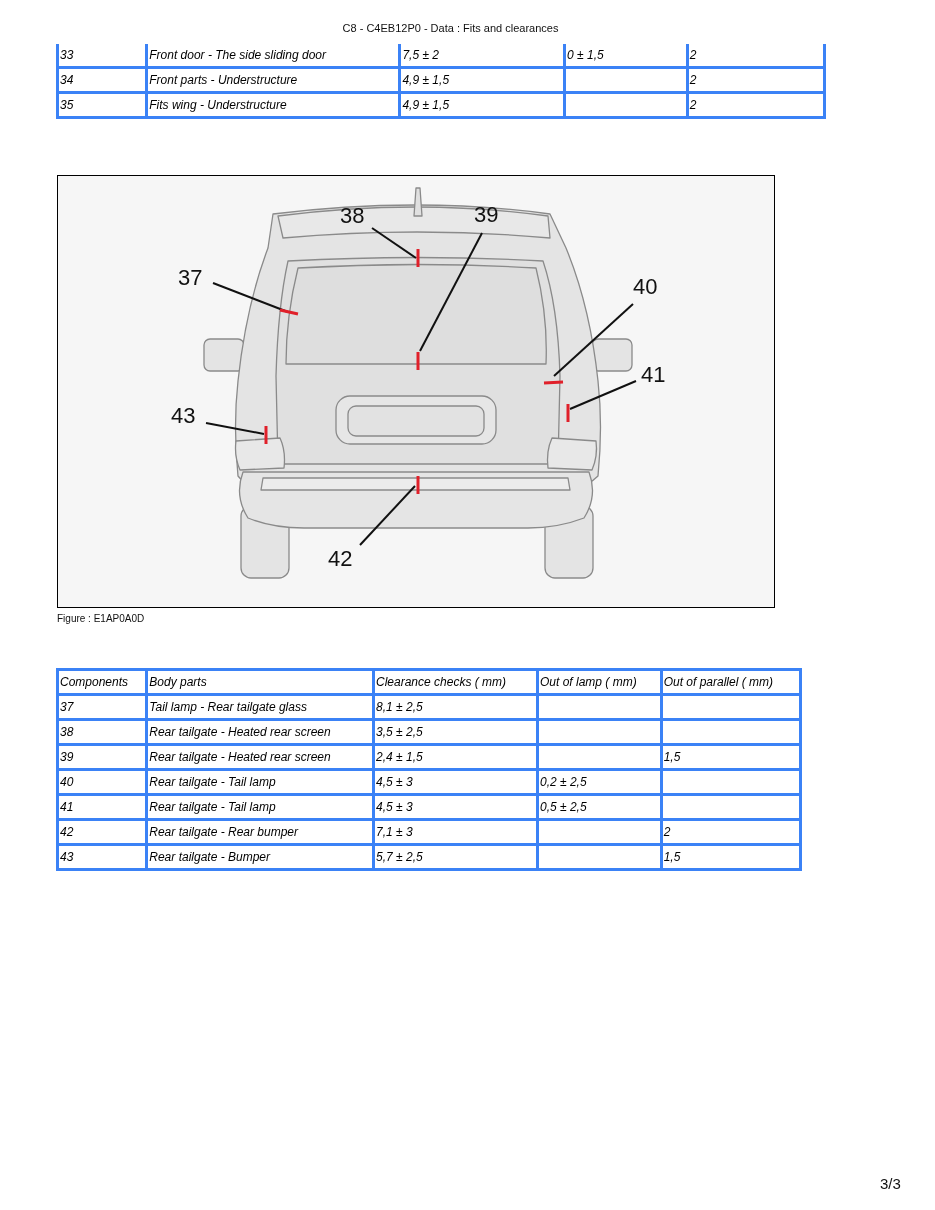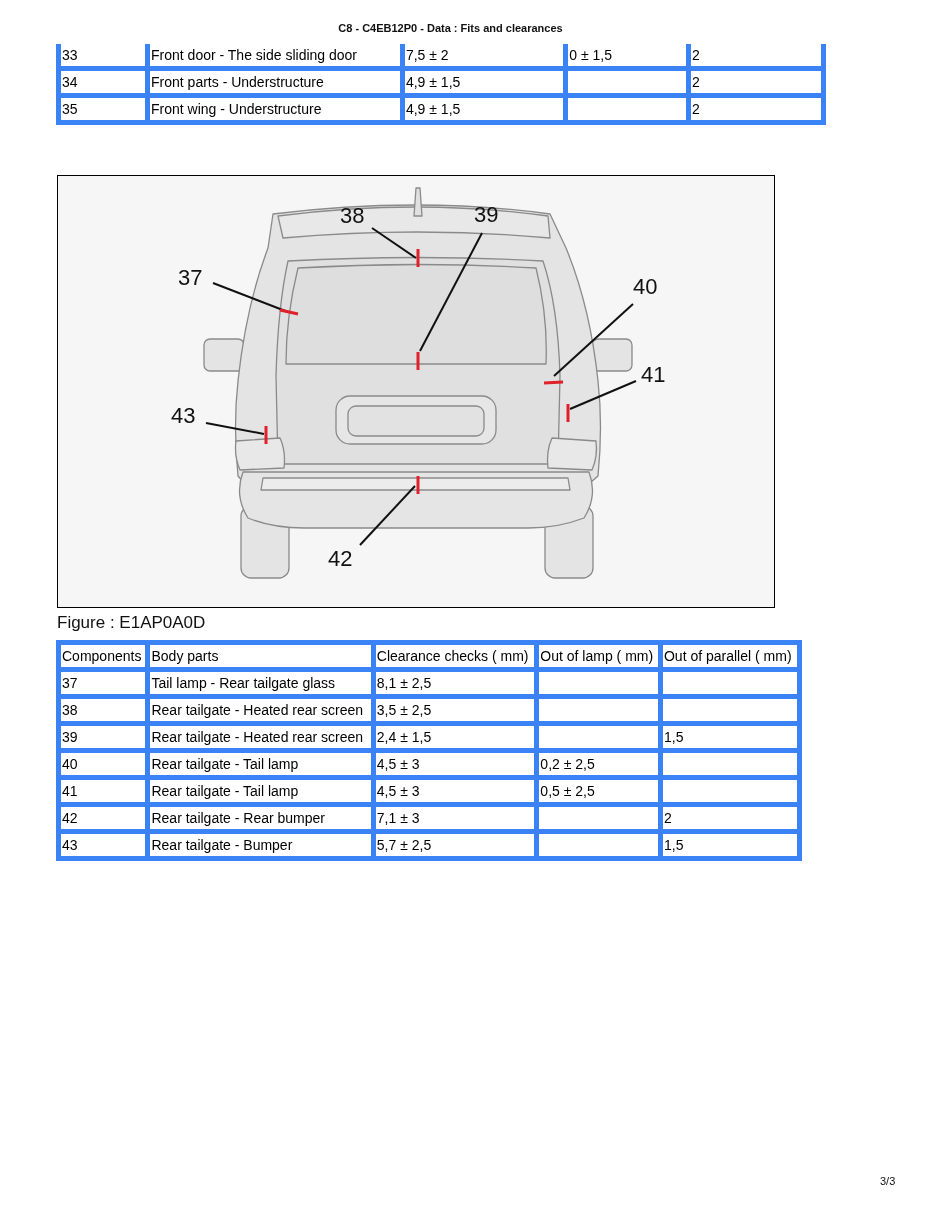--- a/index.html
+++ b/index.html
@@ -1,43 +1,43 @@
 <!DOCTYPE html>
 <html><head>
 <meta charset="utf-8">
 <style>
   html, body { margin:0; padding:0; background:#ffffff; }
   body { width:935px; height:1210px; position:relative; overflow:hidden;
          font-family:"Liberation Sans", sans-serif; color:#000; }
   .page-header { position:absolute; left:0; width:901px; top:22px; text-align:center;
-                 font-size:11px; color:#111;font-weight:bold; }
-  table.spec { position:absolute; border-collapse:collapse; font-size:14px; }
-  table.spec td { border:5px solid #3b82f6; padding:0 1px; height:22px; line-height:22px;
+                 font-size:11px; color:#111; }
+  table.spec { position:absolute; border-collapse:collapse; font-size:12px;font-style:italic; }
+  table.spec td { border:3px solid #3b82f6; padding:0 1px; height:22px; line-height:22px;
                   white-space:nowrap; vertical-align:middle; }
   #table-top { left:56px; top:44px; width:770px; }
   #table-top td:nth-child(1){ width:87px; }
   #table-top td:nth-child(2){ width:251px; }
   #table-top td:nth-child(3){ width:164px; }
   #table-top td:nth-child(4){ width:121px; }
   #table-top td:nth-child(5){ width:137px; }
   #table-top tr:first-child td { border-top:none; }
 
   .figure-frame { position:absolute; left:57px; top:175px; width:718px; height:433px;
                   border:1px solid #000; background:#f6f6f6; box-sizing:border-box; }
   .figure-frame svg { position:absolute; left:0; top:0; }
-  .fig-caption { position:absolute; left:57px; top:613px; font-size:17px; color:#111; }
+  .fig-caption { position:absolute; left:57px; top:613px; font-size:10px; color:#111; }
 
-  #table-bottom { left:56px; top:640px; width:746px; }
+  #table-bottom { left:56px; top:668px; width:746px; }
   #table-bottom td:nth-child(1){ width:86px; }
   #table-bottom td:nth-child(2){ width:226px; }
   #table-bottom td:nth-child(3){ width:162px; }
   #table-bottom td:nth-child(4){ width:121px; }
   #table-bottom td:nth-child(5){ width:137px;margin-left:12px; }
 
-  .page-number { position:absolute; left:880px; top:1175px; font-size:11px; color:#111; }
+  .page-number { position:absolute; left:880px; top:1175px; font-size:15px; color:#111; }
   .callout { font-family:"Liberation Sans", sans-serif; font-size:22px; fill:#111; }
 </style>
 </head>
 <body>
 
 <div class="page-header">C8 - C4EB12P0 - Data : Fits and clearances</div>
 
 <table class="spec" id="table-top">
   <tbody>
     <tr>
@@ -49,21 +49,21 @@
     </tr>
     <tr>
       <td>34</td>
       <td>Front parts - Understructure</td>
       <td>4,9 ± 1,5</td>
       <td></td>
       <td>2</td>
     </tr>
     <tr>
       <td>35</td>
-      <td>Front wing - Understructure</td>
+      <td>Fits wing - Understructure</td>
       <td>4,9 ± 1,5</td>
       <td></td>
       <td>2</td>
     </tr>
   </tbody>
 </table>
 
 <div class="figure-frame">
   <svg width="716" height="431" viewBox="0 0 716 431">
     <g fill="#e4e4e4" stroke="#8a8a8a" stroke-width="1.3" stroke-linejoin="round">

